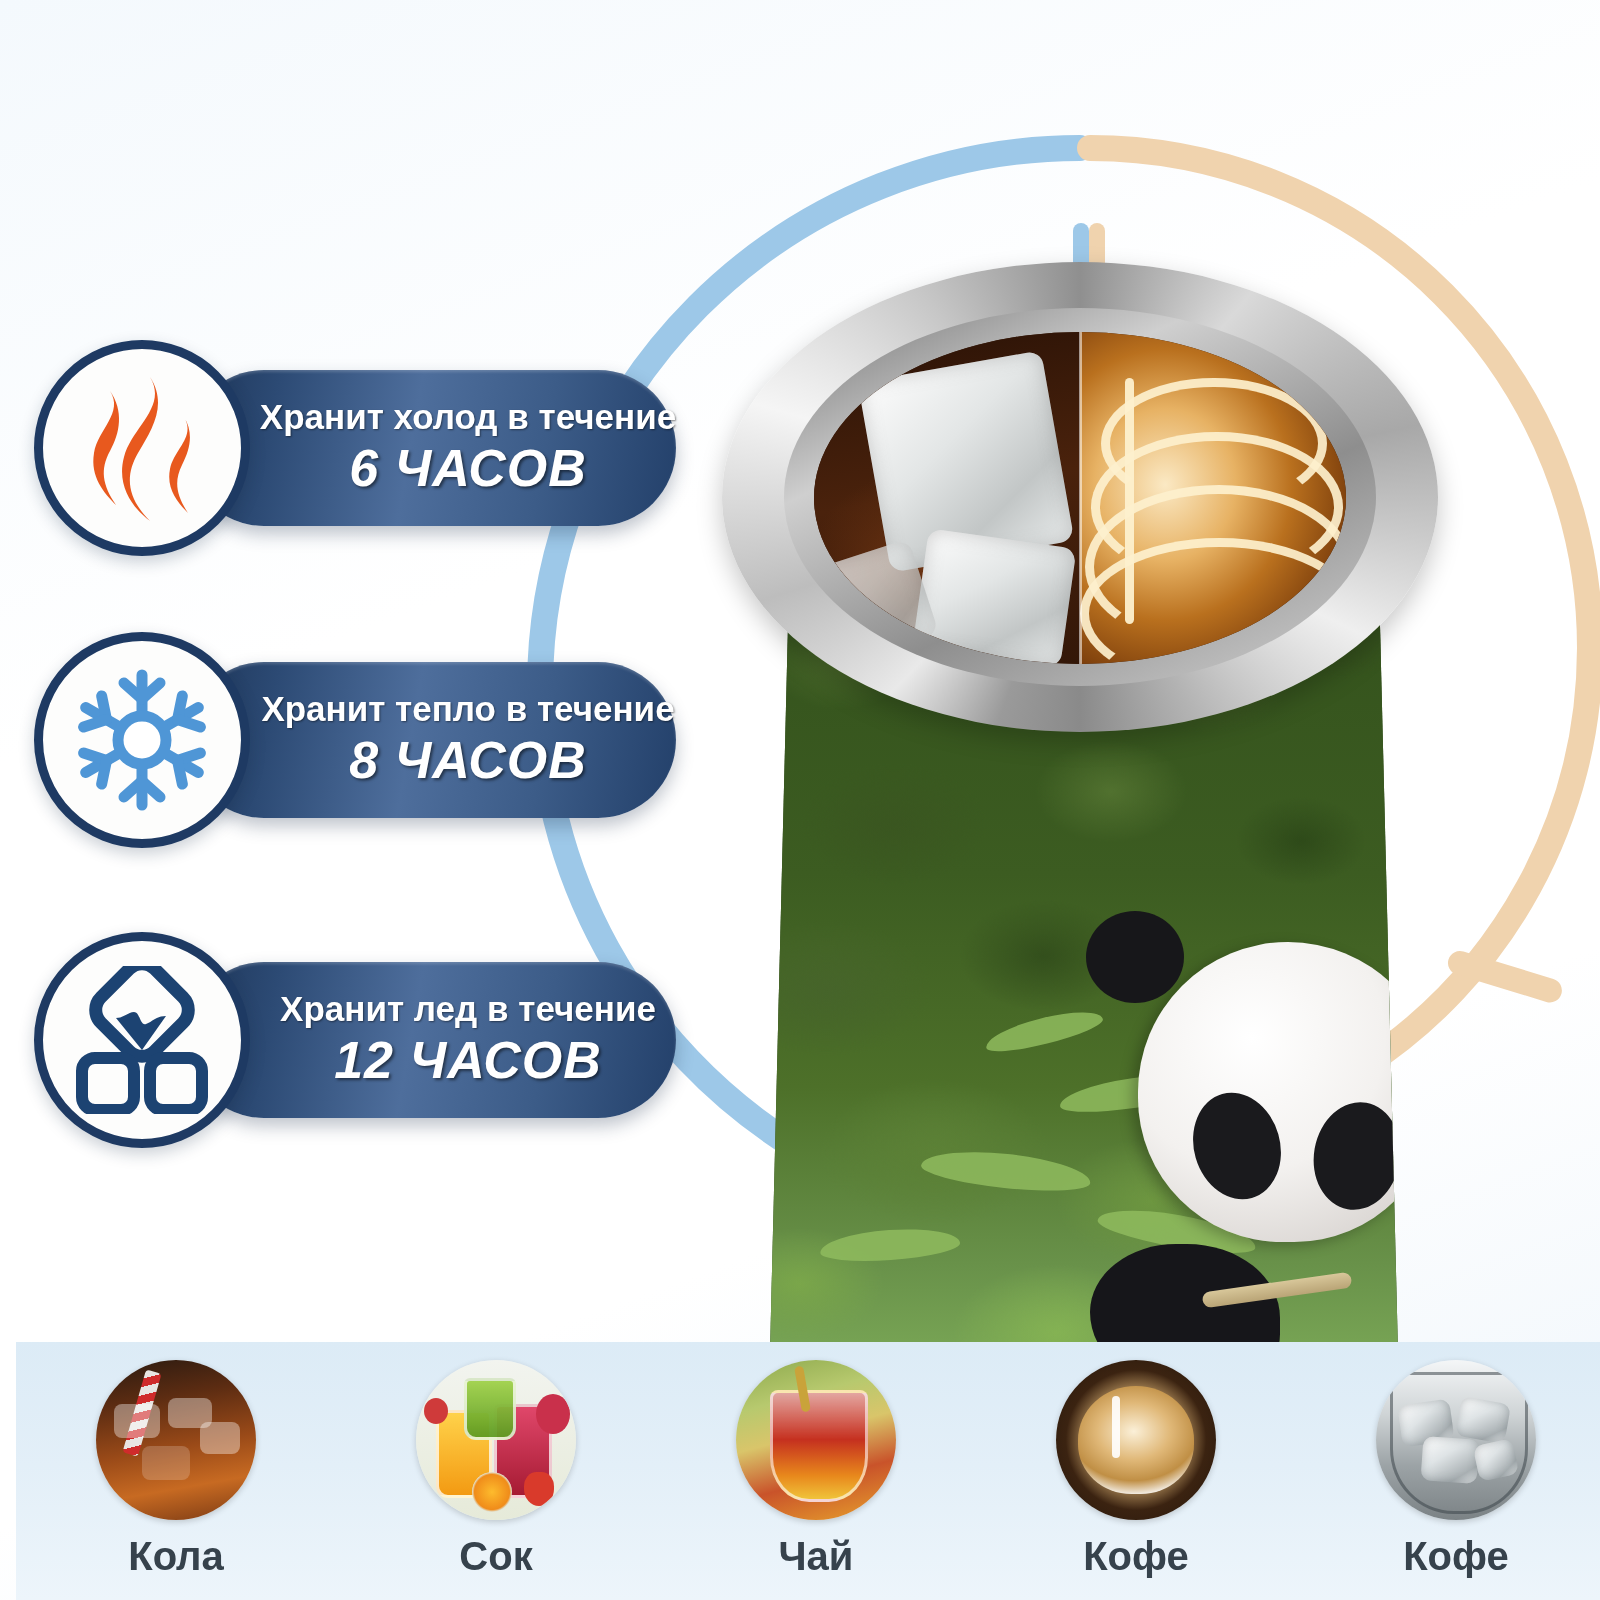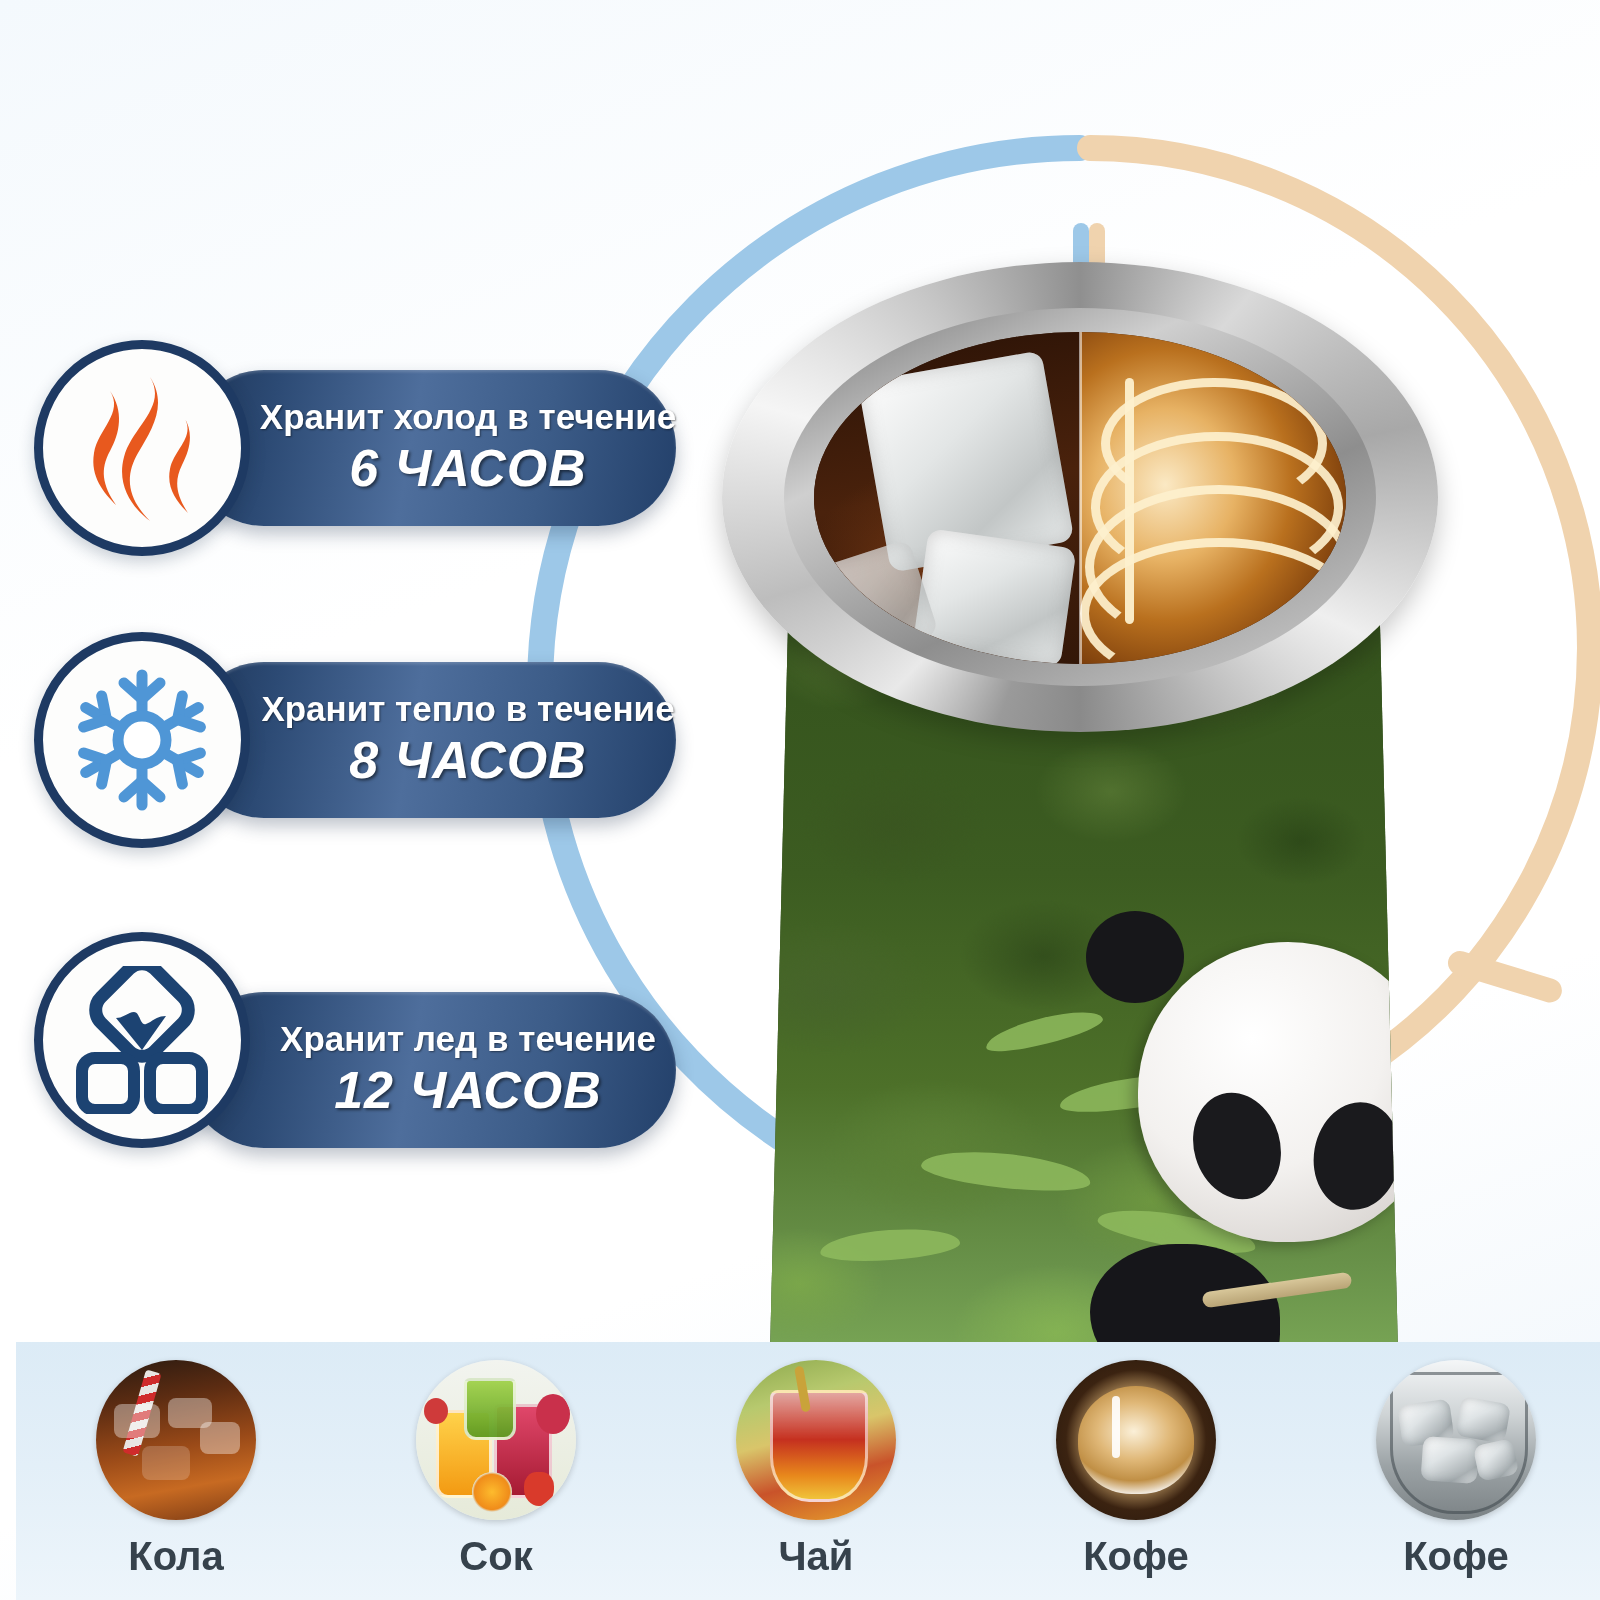--- a/index.html
+++ b/index.html
@@ -215,21 +215,21 @@
   
   .feature {
     position: absolute;
     left: 34px;
     z-index: 30;
     display: flex;
     align-items: center;
   }
   #feature-0 { top: 340px; }
   #feature-1 { top: 632px; }
-  #feature-2 { top: 932px; align-items: flex-end; }
+  #feature-2 { top: 932px; }
 
   .feature-pill {
     position: relative;
     margin-left: -64px;
     width: 490px;
     height: 156px;
     border-radius: 78px;
     background: linear-gradient(100deg, #1d3558 0%, #2c4a74 18%, #4e6e9c 46%, #3c5c88 72%, #23406a 100%);
     box-shadow: 0 8px 18px rgba(20,40,70,0.28), inset 0 2px 3px rgba(255,255,255,0.18);
     display: flex;

